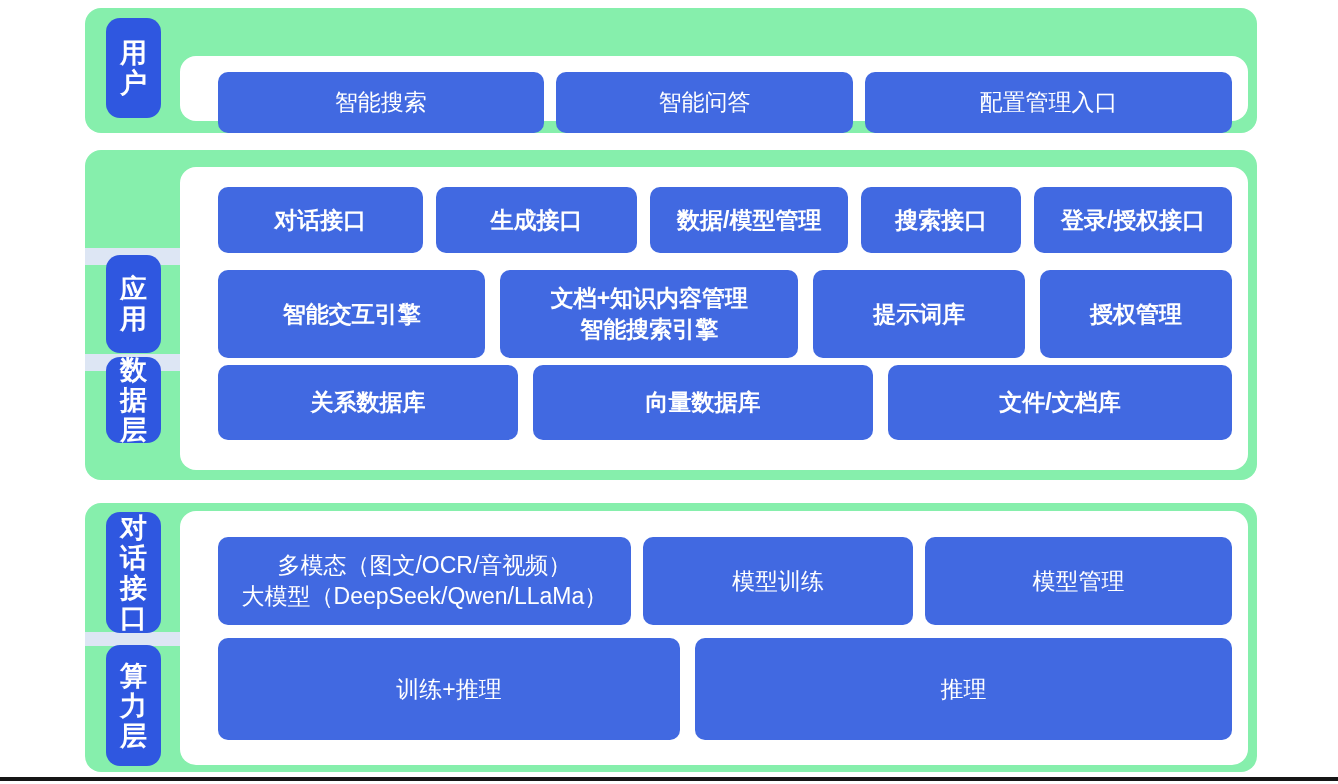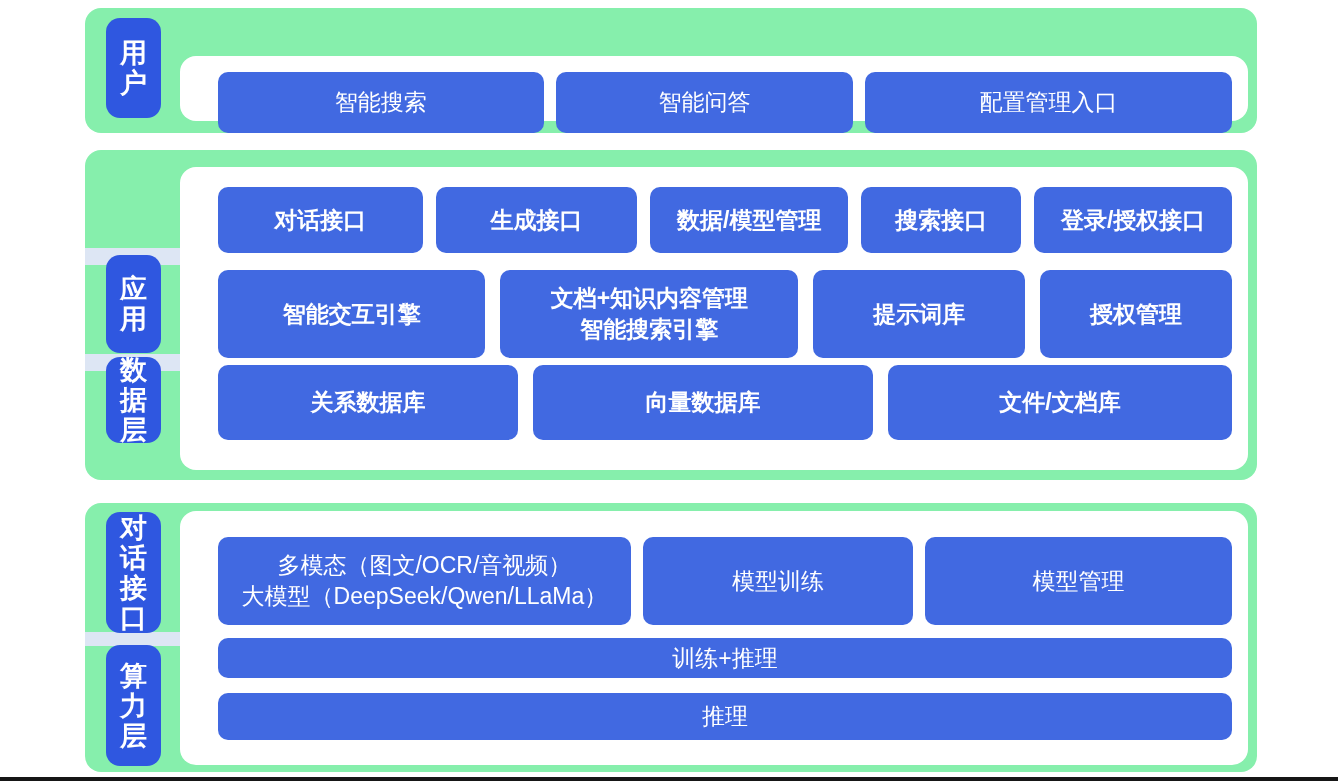--- a/index.html
+++ b/index.html
@@ -52,21 +52,21 @@
   .s2 .panel{top:17px;bottom:10px;font-weight:bold;}
   .s3 .panel{top:8px;bottom:7px;}
 
   
   .row{display:flex;gap:13px;}
   .s1 .row-1{margin-top:16px;height:61px;}
   .s2 .row-1{margin-top:20px;height:66px;}
   .s2 .row-2{margin-top:17px;height:88px;gap:15px;}
   .s2 .row-3{margin-top:7px;height:75px;gap:15px;}
   .s3 .row-1{margin-top:26px;height:88px;gap:12px;}
-  .s3 .row-2{margin-top:13px;height:102px;gap:15px;flex-direction:column;}
+  .s3 .row-2{margin-top:13px;height:102px;gap:15px;}
   .s1 .row-1{gap:12px;}
 
   .btn{
     background:#4169e1;border-radius:10px;
     color:#ffffff;font-size:23px;line-height:31px;
     display:flex;align-items:center;justify-content:center;
     text-align:center;white-space:pre-line;
     min-width:0;
   }
 

